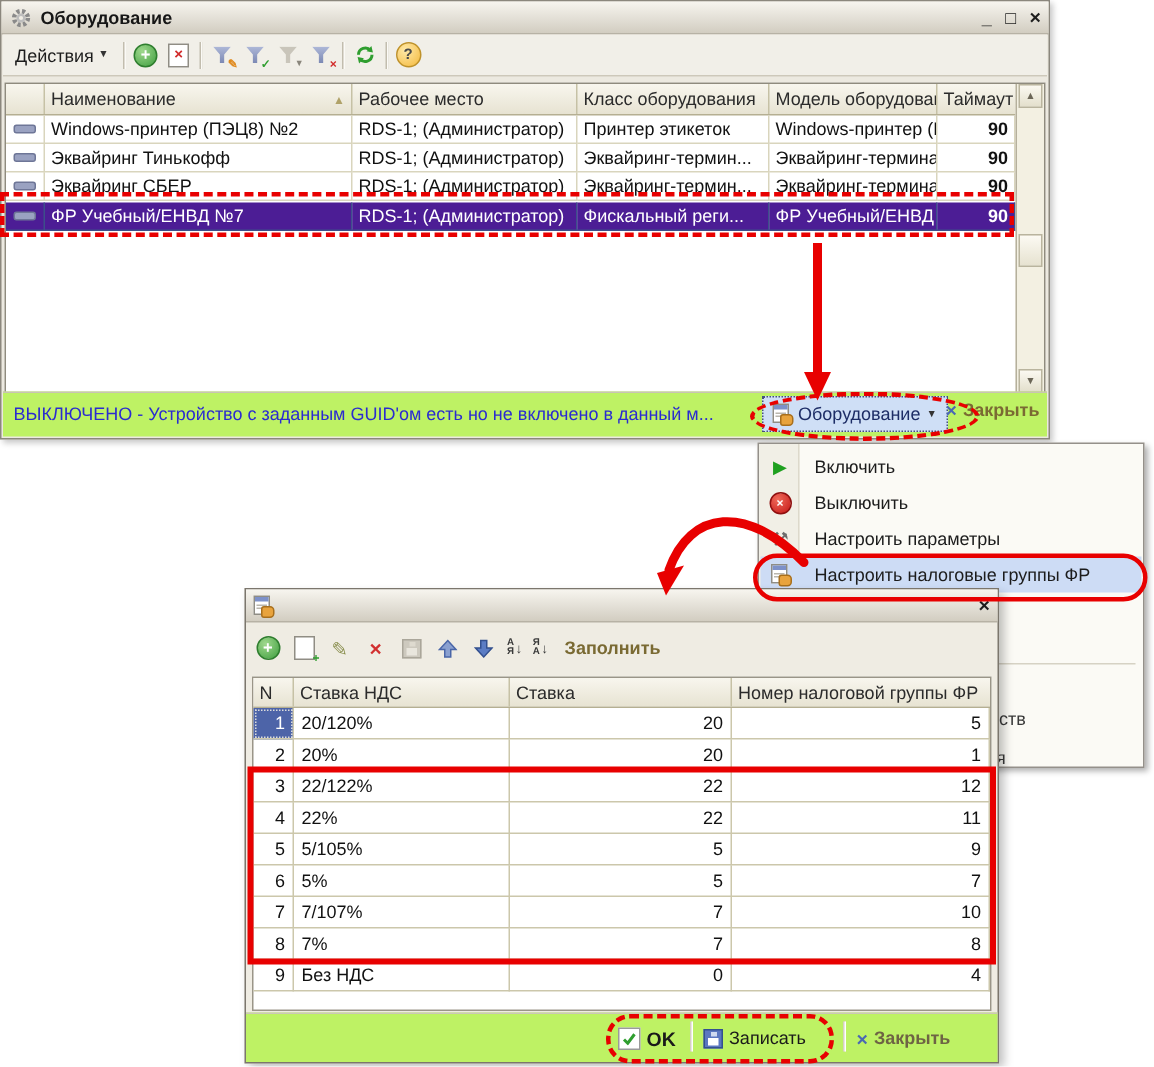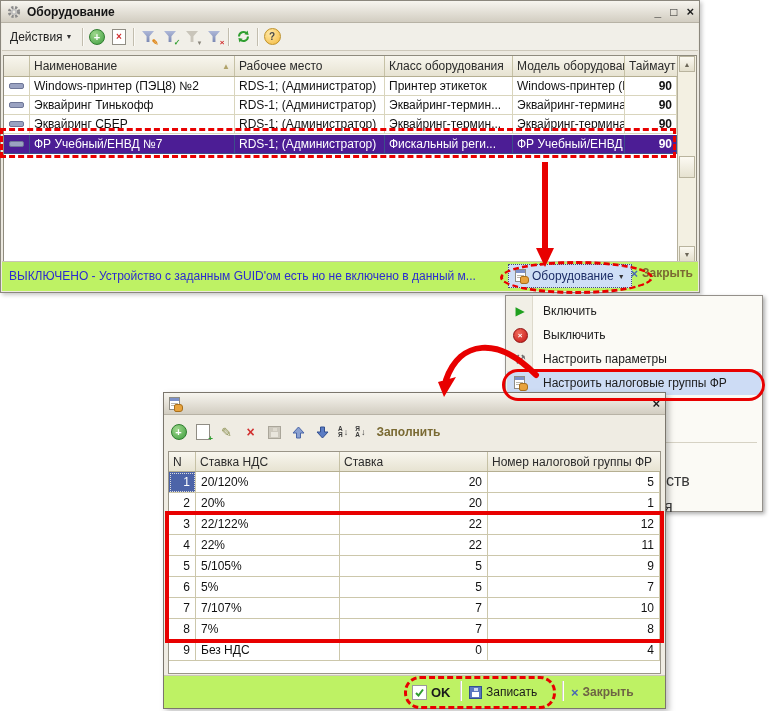--- a/index.html
+++ b/index.html
@@ -63,21 +63,21 @@
   .gutter{position:absolute;left:0;top:0;bottom:0;width:26px;background:#f1efe6;border-right:1px solid #ddd9cb;}
   .mitem{position:absolute;left:1px;right:1px;height:24px;display:flex;align-items:center;padding-left:36px;
     font-size:12px;color:#1c1c1c;box-sizing:border-box;}
   .mitem.hl{background:#cddcf5;}
   .mico{position:absolute;left:5px;width:16px;height:16px;display:flex;align-items:center;justify-content:center;}
   .play{color:#1fa01f;font-size:12px;line-height:12px;}
   .stopc{width:13px;height:13px;border-radius:50%;background:radial-gradient(circle at 35% 30%,#f06a5a,#c41616);
     border:1px solid #8f0f0f;color:#fff;font-size:8px;font-weight:bold;display:flex;align-items:center;justify-content:center;}
   .toolsg{color:#6d6d6d;font-size:13px;line-height:13px;}
   .msep{position:absolute;left:30px;right:5px;top:146px;height:1px;background:#d6d2c4;}
-  .frag{position:absolute;font-size:16px;color:#3a3a3a;}
+  .frag{position:absolute;font-size:12px;color:#3a3a3a;}
   
   .dialog{position:absolute;left:163px;top:392px;width:503px;height:317px;background:#efece3;
     border:1px solid #7b766d;box-sizing:border-box;box-shadow:3px 3px 6px rgba(0,0,0,.25);z-index:3;}
   .dtoolbar{position:absolute;left:6px;top:26px;height:26px;display:flex;align-items:center;gap:7px;}
   .pencil{color:#8a8f4f;font-size:13px;line-height:13px;}
   .arrowbtn{width:13px;height:13px;}
   .sortic{display:flex;align-items:center;gap:1px;}
   .sortltrs{display:flex;flex-direction:column;font-size:6.5px;line-height:6.5px;color:#3a3a3a;font-weight:bold;}
   .sortarr{font-size:9px;color:#3a3a3a;line-height:9px;}
   .dtable{position:absolute;left:4px;top:58px;width:493px;height:223px;background:#fff;border:1px solid #9a9588;box-sizing:border-box;}

